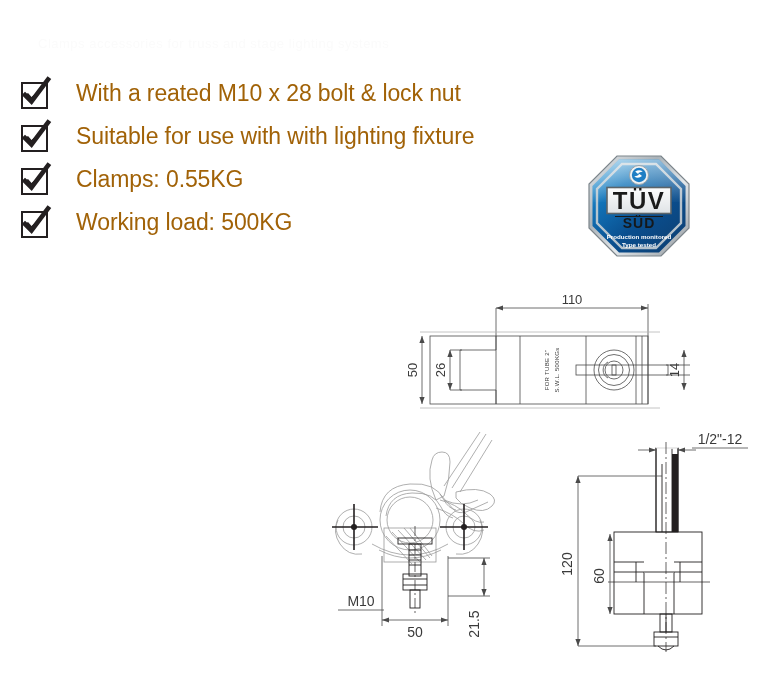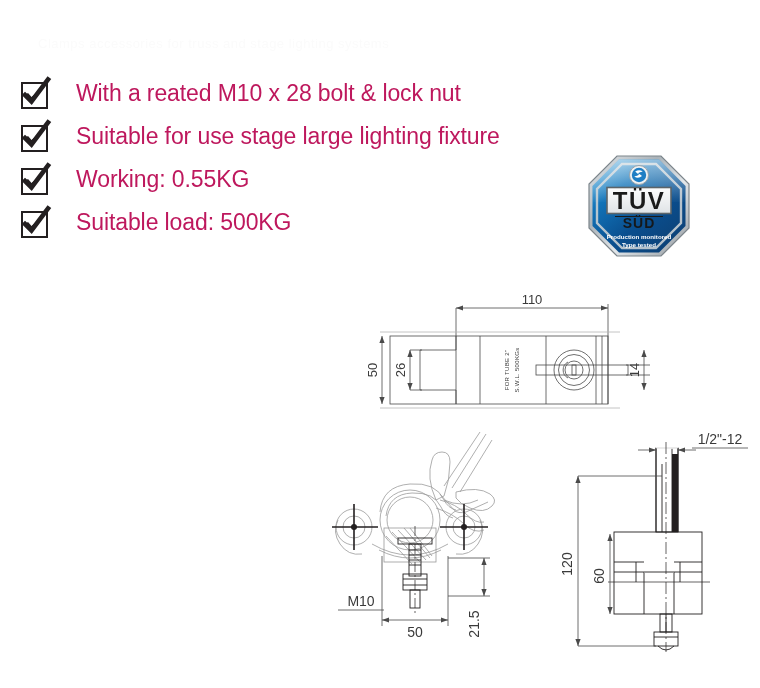--- a/index.html
+++ b/index.html
@@ -62,42 +62,42 @@
   .check-box svg {
     position: absolute;
     left: 0;
     top: 0;
     width: 36px;
     height: 36px;
   }
   .feature-text {
     font-size: 23px;
     line-height: 1;
-    color: #be185d;
+    color: #a16207;
     white-space: nowrap;
     letter-spacing: -0.1px;
   }
 
   
   .tuv-badge {
     position: absolute;
     left: 585px;
     top: 152px;
     width: 108px;
     height: 118px;
   }
   .tuv-badge svg { display:block; width:108px; height:118px; }
 
   
   .dwg {
     position: absolute;
   }
   .dwg svg { display: block; }
 
-  #dwg-top   { left: 368px; top: 292px; width: 300px; height: 130px; }
+  #dwg-top   { left: 408px; top: 292px; width: 300px; height: 130px; }
   #dwg-front { left: 324px; top: 428px; width: 210px; height: 215px; }
   #dwg-side  { left: 552px; top: 424px; width: 210px; height: 232px; }
 </style>
 </head>
 <body>
 
 <div class="ghost-strip">Clamps  accessories  for  truss  and  stage  lighting  systems</div>
 
 <div class="feature-list">
 
@@ -113,43 +113,43 @@
   </div>
 
   <div class="feature-row">
     <span class="check-box">
       <span class="sq"></span>
       <svg viewBox="0 0 36 36" aria-hidden="true">
         <path d="M7 19 L13.5 25.5 L30 3.5 L25 11 L13.5 21 L10 17 Z" fill="#231f20"></path>
         <path d="M7 19 L13.5 25.5 L30 3.5" fill="none" stroke="#231f20" stroke-width="4.6" stroke-linecap="square" stroke-linejoin="miter"></path>
       </svg>
     </span>
-    <span class="feature-text">Suitable for use stage large lighting fixture</span>
+    <span class="feature-text">Suitable for use with with lighting fixture</span>
   </div>
 
   <div class="feature-row">
     <span class="check-box">
       <span class="sq"></span>
       <svg viewBox="0 0 36 36" aria-hidden="true">
         <path d="M7 19 L13.5 25.5 L30 3.5 L25 11 L13.5 21 L10 17 Z" fill="#231f20"></path>
         <path d="M7 19 L13.5 25.5 L30 3.5" fill="none" stroke="#231f20" stroke-width="4.6" stroke-linecap="square" stroke-linejoin="miter"></path>
       </svg>
     </span>
-    <span class="feature-text">Working: 0.55KG</span>
+    <span class="feature-text">Clamps: 0.55KG</span>
   </div>
 
   <div class="feature-row">
     <span class="check-box">
       <span class="sq"></span>
       <svg viewBox="0 0 36 36" aria-hidden="true">
         <path d="M7 19 L13.5 25.5 L30 3.5 L25 11 L13.5 21 L10 17 Z" fill="#231f20"></path>
         <path d="M7 19 L13.5 25.5 L30 3.5" fill="none" stroke="#231f20" stroke-width="4.6" stroke-linecap="square" stroke-linejoin="miter"></path>
       </svg>
     </span>
-    <span class="feature-text">Suitable load: 500KG</span>
+    <span class="feature-text">Working load: 500KG</span>
   </div>
 
 </div>
 
 <div class="tuv-badge">
   <svg viewBox="0 0 108 118" aria-hidden="true">
     <defs>
       <linearGradient id="gOuter" x1="0" y1="0" x2="1" y2="1">
         <stop offset="0" stop-color="#e7ebee"></stop>
         <stop offset="0.35" stop-color="#aab2b8"></stop>

